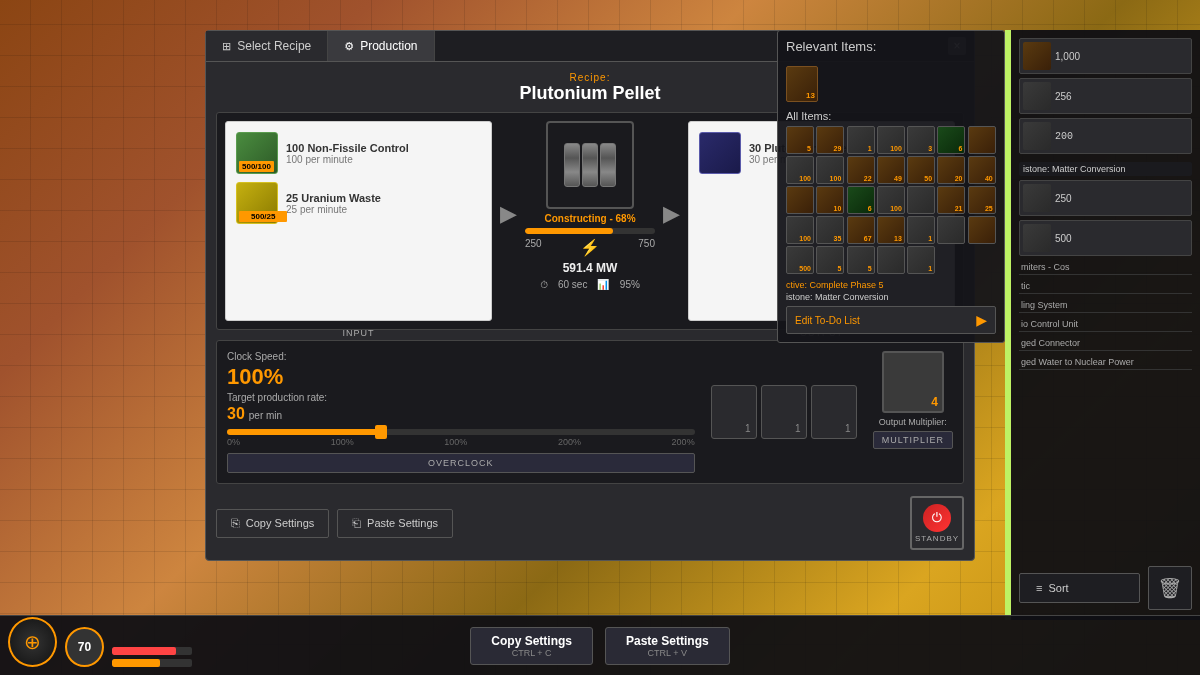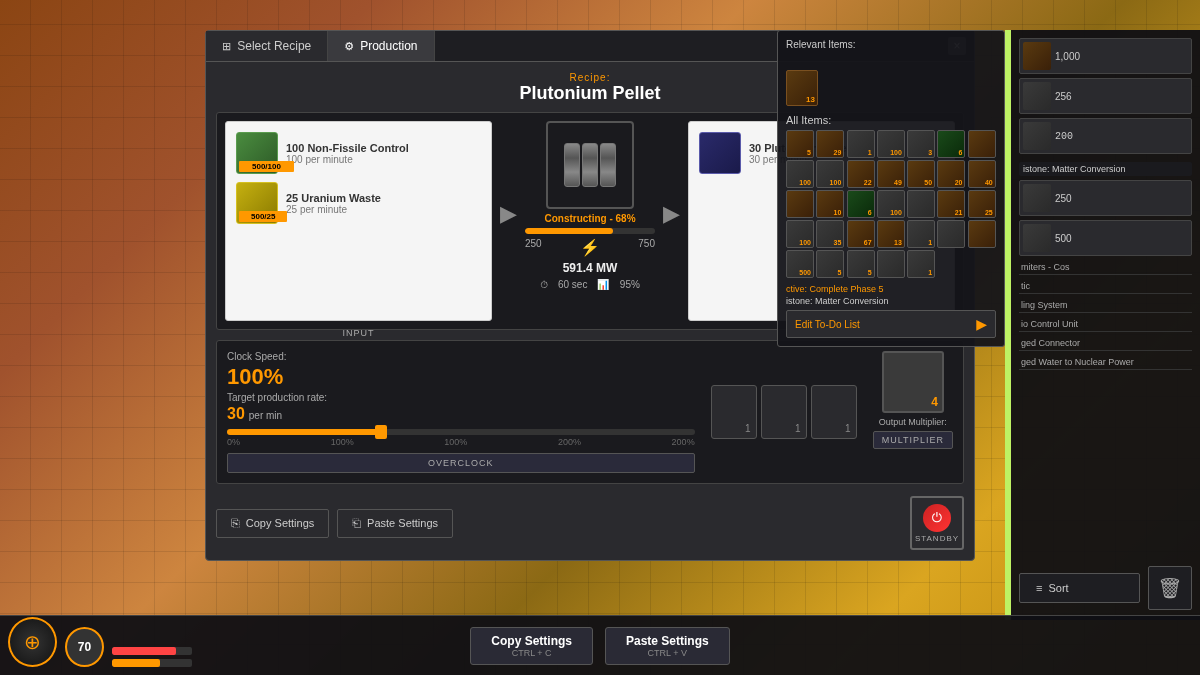--- a/index.html
+++ b/index.html
@@ -144,21 +144,21 @@
       <div class="recipe-label">Recipe:</div>
       <div class="recipe-name">Plutonium Pellet</div>
     </div>
 
     <div style="display:flex; gap:8px; align-items:flex-start; padding:8px; background:#1a1a1e; border:1px solid #444; border-radius:3px; margin-bottom:8px;">
 
       <div style="flex:1; background:#f5f5f5; border:1px solid #ccc; border-radius:3px; padding:10px; min-height:200px; position:relative;">
 
         <div style="display:flex; align-items:center; gap:8px; margin-bottom:8px;">
           <div style="width:42px;height:42px;background:linear-gradient(135deg,#4a8c3f,#2d5a27);border:1px solid #5a9c4f;border-radius:3px;flex-shrink:0;position:relative;">
-            <div style="position:absolute;bottom:1px;left:2px;background:#ff9800;color:#000;font-size:8px;font-weight:bold;padding:1px 13px;border-radius:1px;">500/100</div>
+            <div style="position:absolute;bottom:1px;left:2px;background:#ff9800;color:#000;font-size:8px;font-weight:bold;padding:1px 3px;border-radius:1px;">500/100</div>
           </div>
           <div>
             <div style="font-size:11px;color:#333;font-weight:600;">100 Non-Fissile Control</div>
             <div style="font-size:10px;color:#777;">100 per minute</div>
           </div>
         </div>
 
         <div style="display:flex; align-items:center; gap:8px;">
           <div style="width:42px;height:42px;background:linear-gradient(135deg,#c5b010,#8a7a00);border:1px solid #d5c020;border-radius:3px;flex-shrink:0;position:relative;">
             <div style="position:absolute;bottom:1px;left:2px;background:#ff9800;color:#000;font-size:8px;font-weight:bold;padding:1px 12px;border-radius:1px;">500/25</div>
@@ -276,21 +276,21 @@
       <div style="margin-left:auto;width:54px;height:54px;background:#2a2a2e;border:2px solid #666;border-radius:3px;display:flex;flex-direction:column;align-items:center;justify-content:center;cursor:pointer;gap:2px;">
         <div style="width:28px;height:28px;background:linear-gradient(135deg,#cc2222,#ff3333);border-radius:50%;display:flex;align-items:center;justify-content:center;color:#fff;font-size:13px;">⏻</div>
         <div style="font-size:8px;color:#aaa;letter-spacing:1px;">STANDBY</div>
       </div>
     </div>
   </div>
 </div>
 
 <div style="position:absolute;top:30px;right:195px;width:228px;background:rgba(20,20,25,0.95);border:1px solid #555;border-radius:3px;padding:8px;max-height:570px;overflow:hidden;">
 
-  <div style="font-size:10px;color:#ccc;margin-bottom:20px;">Relevant Items:</div>
+  <div style="font-size:13px;color:#ccc;margin-bottom:12px;">Relevant Items:</div>
   <div style="display:flex;gap:4px;margin-bottom:8px;">
     <div style="width:32px;height:36px;background:linear-gradient(135deg,#5a3a10,#3a2008);border:1px solid #7a5020;border-radius:2px;position:relative;cursor:pointer;">
       <span style="position:absolute;bottom:1px;right:2px;font-size:8px;color:#ff9800;font-weight:bold;">13</span>
     </div>
   </div>
 
   <div style="font-size:11px;color:#ccc;margin-bottom:4px;">All Items:</div>
   <div style="display:grid;grid-template-columns:repeat(7,1fr);gap:2px;margin-bottom:6px;">
     <div style="width:28px;height:28px;background:linear-gradient(135deg,#5a3a10,#3a2008);border:1px solid #555;border-radius:2px;position:relative;cursor:pointer;">
         <span style="position:absolute;bottom:1px;right:2px;font-size:7px;color:#ff9800;font-weight:bold;">5</span>

